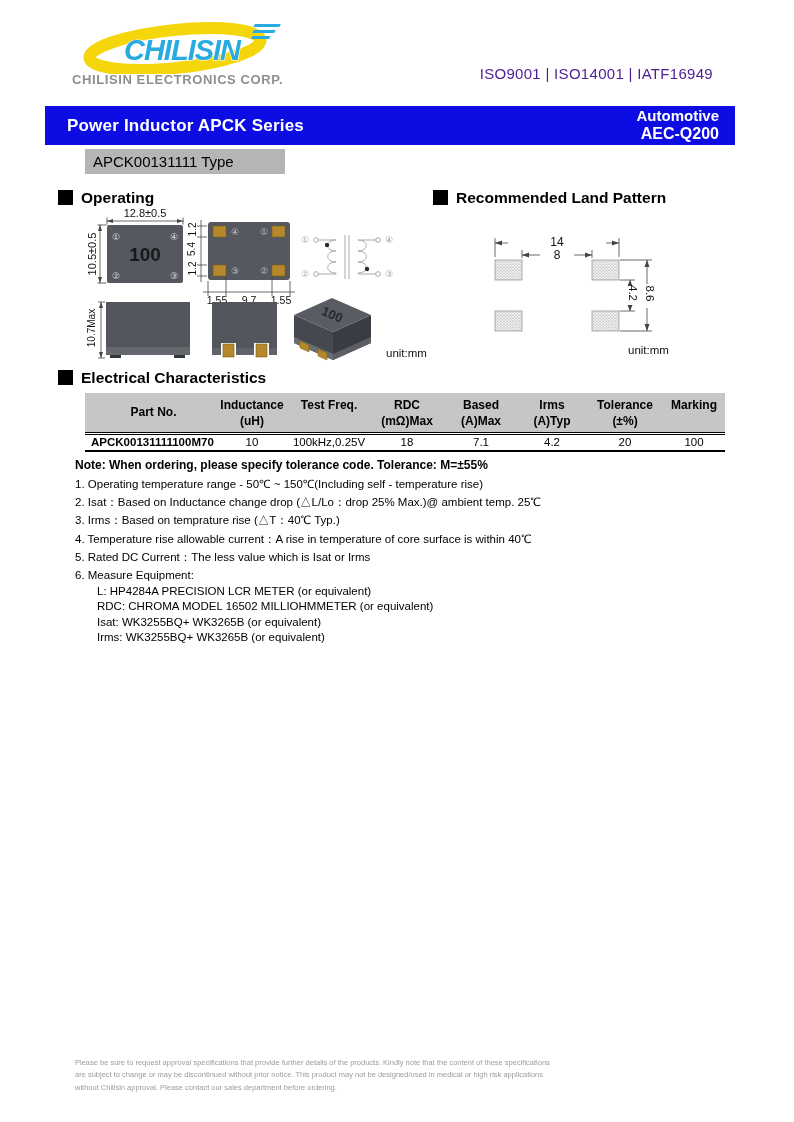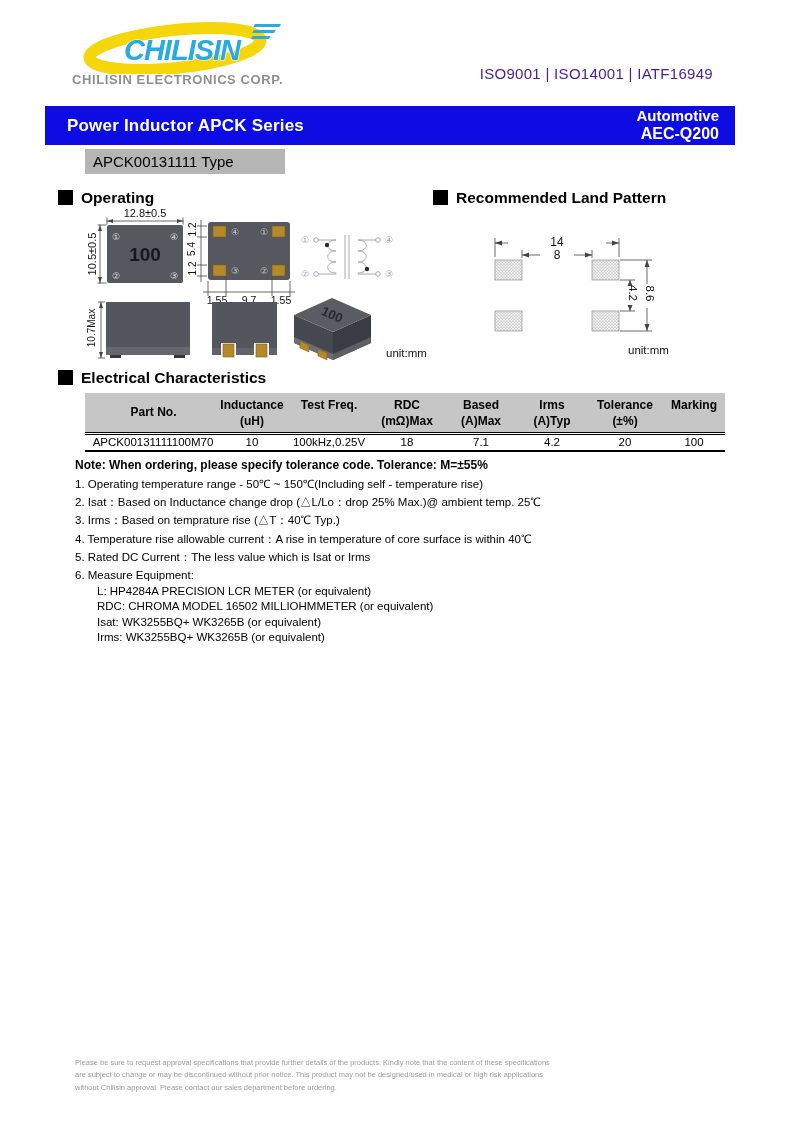--- a/index.html
+++ b/index.html
@@ -28,21 +28,21 @@
 
   .dims-svg { position:absolute; left:55px; top:200px; }
   .lp-svg { position:absolute; left:434px; top:210px; }
 
   
   .ec-table { position:absolute; left:85px; top:391px; width:640px; border-collapse:collapse; table-layout:fixed; }
   .ec-table th { background:#c6c6c6; font-size:12px; font-weight:bold; height:40px; vertical-align:top; padding-top:5px; text-align:center; border-bottom:3px double #000; }
   .ec-table th.partno { text-align:center; padding-left:7px; vertical-align:middle; padding-top:0; }
   .ec-table th .l2 { margin-top:2px; }
   .ec-table td { font-size:11.5px; height:18px; text-align:center; border-bottom:2.5px solid #000; color:#000; }
-  .ec-table td.partno { text-align:center; padding-left:6px; }
+  .ec-table td.partno { text-align:left; padding-left:6px;font-weight:bold; }
 
   
   .notes { position:absolute; left:75px; top:456px; width:660px; color:#000; }
   .note-title { font-size:12px; font-weight:bold; margin-bottom:4px; }
   .note-line { font-size:11.5px; margin-bottom:3.6px; }
   .note-sub { font-size:11.5px; margin-left:22px; margin-bottom:3.6px; }
 
   
   .disclaimer { position:absolute; left:75px; top:1055px; width:485px; font-size:7.5px; line-height:1.65; color:#9c9c9c; }
   .website { position:absolute; right:56px; top:1120px; font-size:19.5px; color:#111; letter-spacing:0.3px; }

